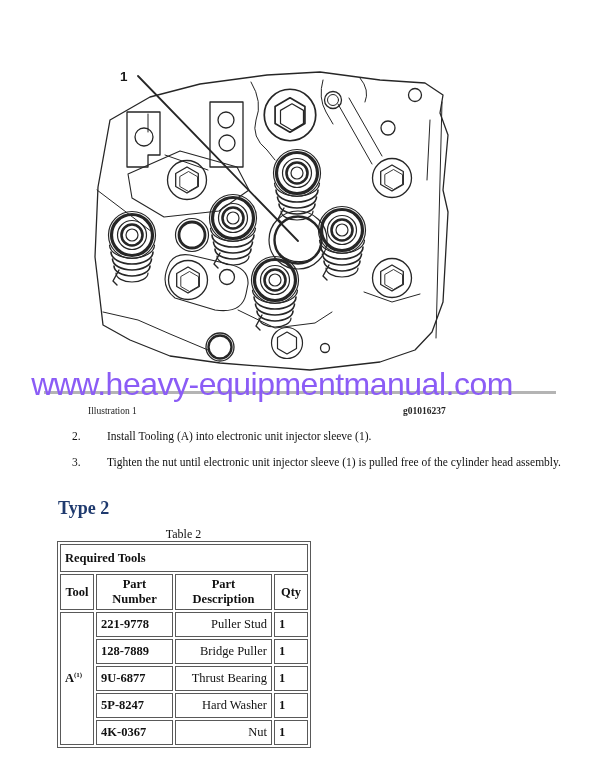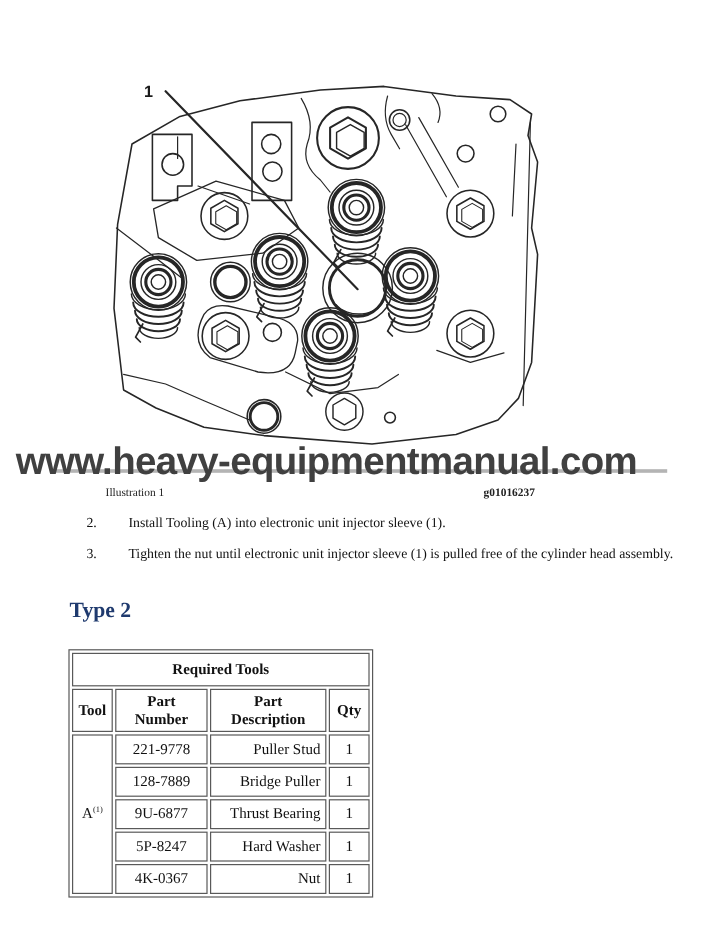--- a/index.html
+++ b/index.html
@@ -6,21 +6,21 @@
   .page{position:relative;width:600px;height:776px;background:#ffffff;overflow:hidden;
         font-family:"Liberation Serif","DejaVu Serif",serif;color:#1a1a1a;}
 
   
   .illus{position:absolute;left:70px;top:40px;width:410px;height:345px;}
 
   
   .caption-rule{position:absolute;left:44px;top:391px;width:512px;height:3px;background:#b4b4b4;z-index:1;}
   .watermark{position:absolute;left:0;top:366px;width:544px;text-align:center;z-index:2;
              font-family:"Liberation Sans","DejaVu Sans",sans-serif;
-             font-size:32px;font-weight:700;color:#404040;letter-spacing:-0.5px;white-space:nowrap;}
+             font-size:32px;font-weight:400;color:#8b5cf6;letter-spacing:-0.5px;white-space:nowrap;}
 
   
   .cap{position:absolute;top:406px;font-size:9.5px;color:#222;}
   .cap.left{left:88px;}
   .cap.right{left:403px;font-weight:bold;}
 
   
   .step{position:absolute;left:72px;display:flex;font-size:11.5px;line-height:14.5px;color:#111;}
   .step .num{width:13px;flex:0 0 13px;margin-right:6px;text-align:left;}
   .step .txt{width:460px;margin-left:16px;}
@@ -28,24 +28,24 @@
   .step.s3{top:455px;}
 
   
   .heading{position:absolute;left:58px;top:498px;font-size:18px;font-weight:bold;color:#1f3a6e;}
 
   
   .tbl-caption{position:absolute;left:57px;top:527px;width:253px;text-align:center;font-size:12px;color:#111;}
   table.req{position:absolute;left:57px;top:541px;border-collapse:separate;border-spacing:2px;
             border:1px solid #595959;background:#fff;font-size:12.5px;color:#111;}
   table.req th,table.req td{border:1px solid #595959;padding:2px 4px;background:#fff;}
-  table.req .title-row th{height:22px;text-align:center;font-weight:bold;}
+  table.req .title-row th{height:22px;text-align:left;font-weight:bold;}
   table.req .hdr th{height:22px;text-align:center;font-weight:bold;}
   table.req td{height:19px;}
-  td.c{text-align:center;}
+  td.c{font-weight:bold;}
   td.l{text-align:right;padding-left:6px;}
   .col-tool{width:34px;} .col-pn{width:77px;} .col-pd{width:97px;} .col-qty{width:34px;}
   sup.fn{font-size:7px;vertical-align:super;line-height:0;}
 </style>
 </head>
 <body>
 
 <div class="page">
 
   <svg class="illus" viewBox="0 0 410 345" xmlns="http://www.w3.org/2000/svg" xmlns:xlink="http://www.w3.org/1999/xlink">
@@ -153,20 +153,21 @@
     <span class="num">2.</span>
     <span class="txt">Install Tooling (A) into electronic unit injector sleeve (1).</span>
   </div>
   <div class="step s3">
     <span class="num">3.</span>
     <span class="txt">Tighten the nut until electronic unit injector sleeve (1) is pulled free of the cylinder head assembly.</span>
   </div>
 
   <div class="heading">Type 2</div>
 
+  <div class="tbl-caption">Table 2</div>
 
   <table class="req">
     <colgroup>
       <col class="col-tool">
         <col class="col-pn">
         <col class="col-pd">
         <col class="col-qty">
     </colgroup>
     <tbody>
         <tr class="title-row">

